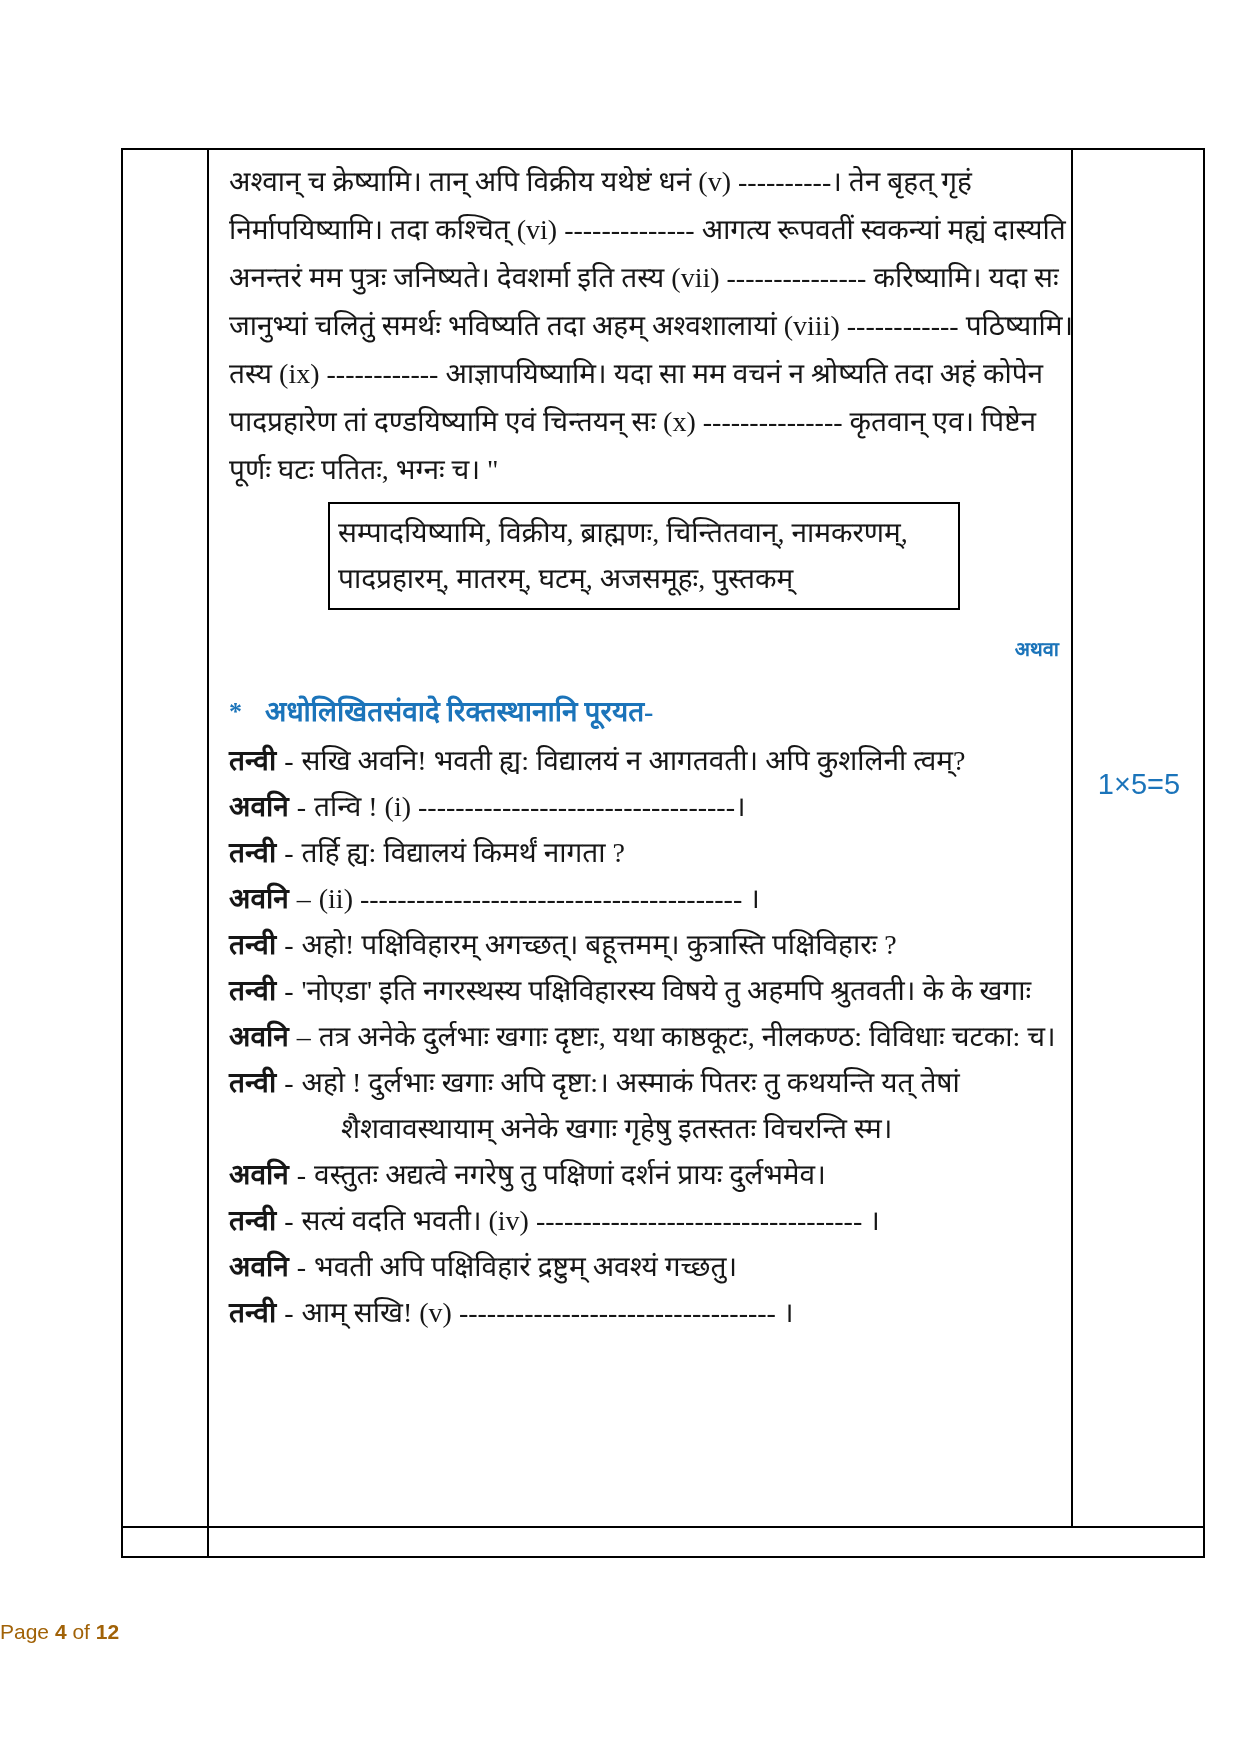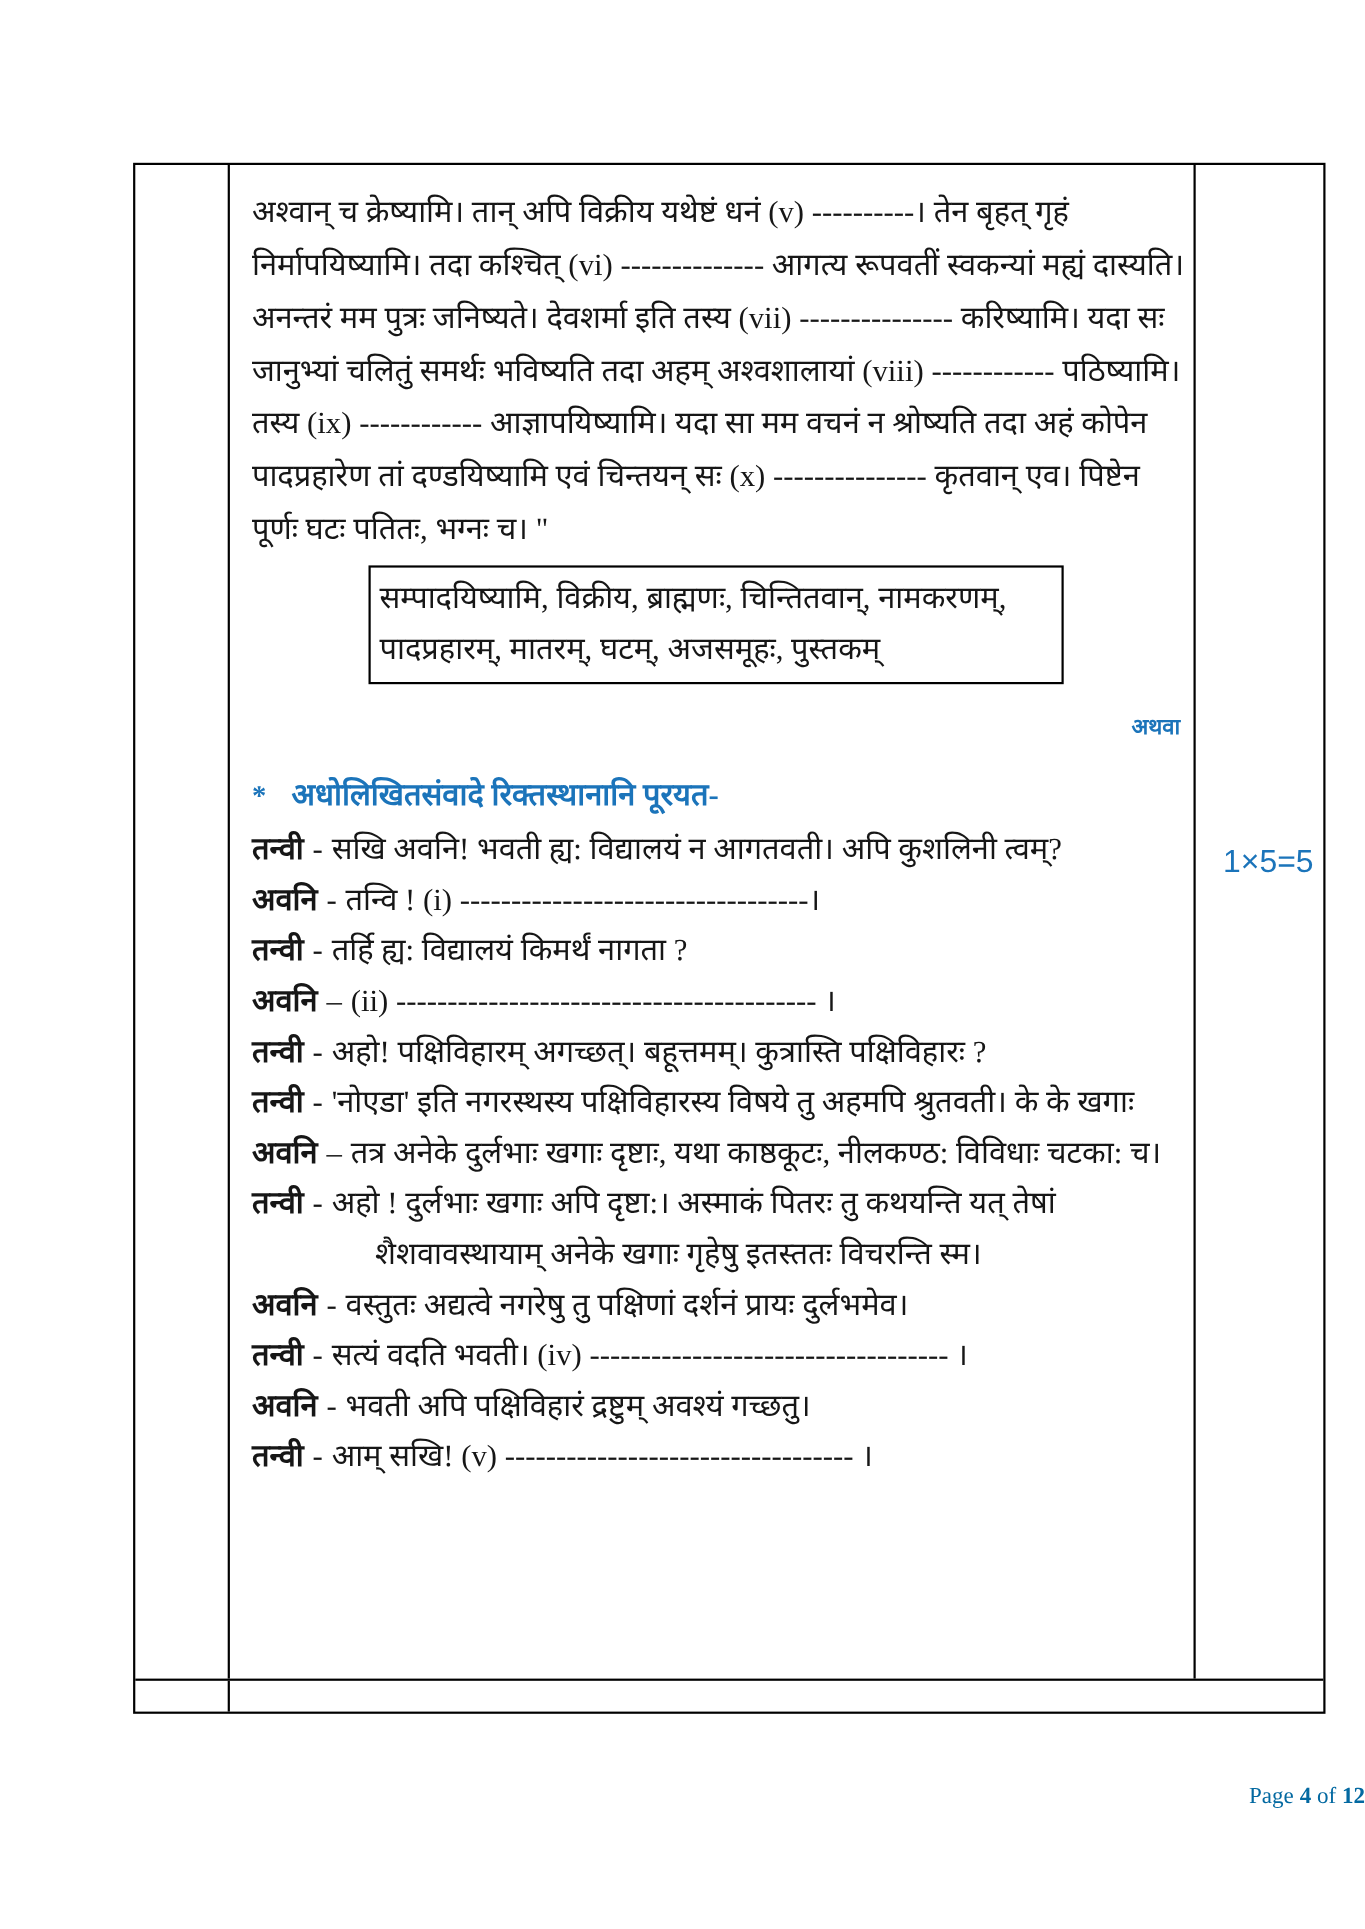--- a/index.html
+++ b/index.html
@@ -7,22 +7,22 @@
     position:relative;width:1241px;height:1754px;background:#ffffff;
     font-family:"Liberation Serif","DejaVu Sans",serif;color:#161616;
     overflow:hidden;
   }
   .qtable{
     position:absolute;left:121px;top:148px;width:1084px;
     box-sizing:border-box;border:2px solid #000;background:#fff;
   }
   .row-main{display:flex;height:1378px;border-bottom:2px solid #000;box-sizing:border-box;}
   .cell-num{width:86px;flex:none;border-right:2px solid #000;box-sizing:border-box;}
-  .cell-content{flex:1;box-sizing:border-box;padding:8px 12px 0 20px;position:relative;overflow:hidden;margin-top:12px;}
-  .cell-marks{width:118px;flex:none;border-left:2px solid #000;box-sizing:border-box;position:relative;}
+  .cell-content{flex:1;box-sizing:border-box;padding:8px 12px 0 20px;position:relative;overflow:hidden;}
+  .cell-marks{width:132px;flex:none;border-left:2px solid #000;box-sizing:border-box;position:relative;}
   .row-bottom{display:flex;height:28px;}
   .row-bottom .cell-num{height:100%;}
   .cell-rest{flex:1;}
 
   .story-line{font-size:28px;line-height:48px;white-space:nowrap;}
 
   .section-title{
     text-align:center;font-weight:bold;font-size:30px;margin-top:8px;line-height:38px;
     color:var(--accent);
   }
@@ -43,22 +43,22 @@
   .dlg-line{font-size:28px;line-height:46px;white-space:nowrap;}
   .dlg-line .spk{font-weight:bold;margin-right:8px;}
   .dlg-line .sep{margin-right:8px;}
   .dlg-line.cont{padding-left:96px;}
 
   .marks{
     position:absolute;top:618px;left:4px;width:124px;text-align:center;
     color:var(--accent);font-size:29px;font-family:"Liberation Sans",sans-serif;
   }
   .footer{
-    position:absolute;top:1620px;left:0;width:100%;text-align:right;
-    font-size:21px;font-family:Liberation Serif, serif;color:#0369a1;
+    position:absolute;top:1620px;left:0;width:100%;text-align:left;
+    font-size:21px;font-family:Liberation Sans, sans-serif;color:#a16207;
   }
   .footer b{font-weight:bold;}
 </style>
 </head>
 <body>
 
 <div class="sheet">
 
   <div class="qtable">
 

